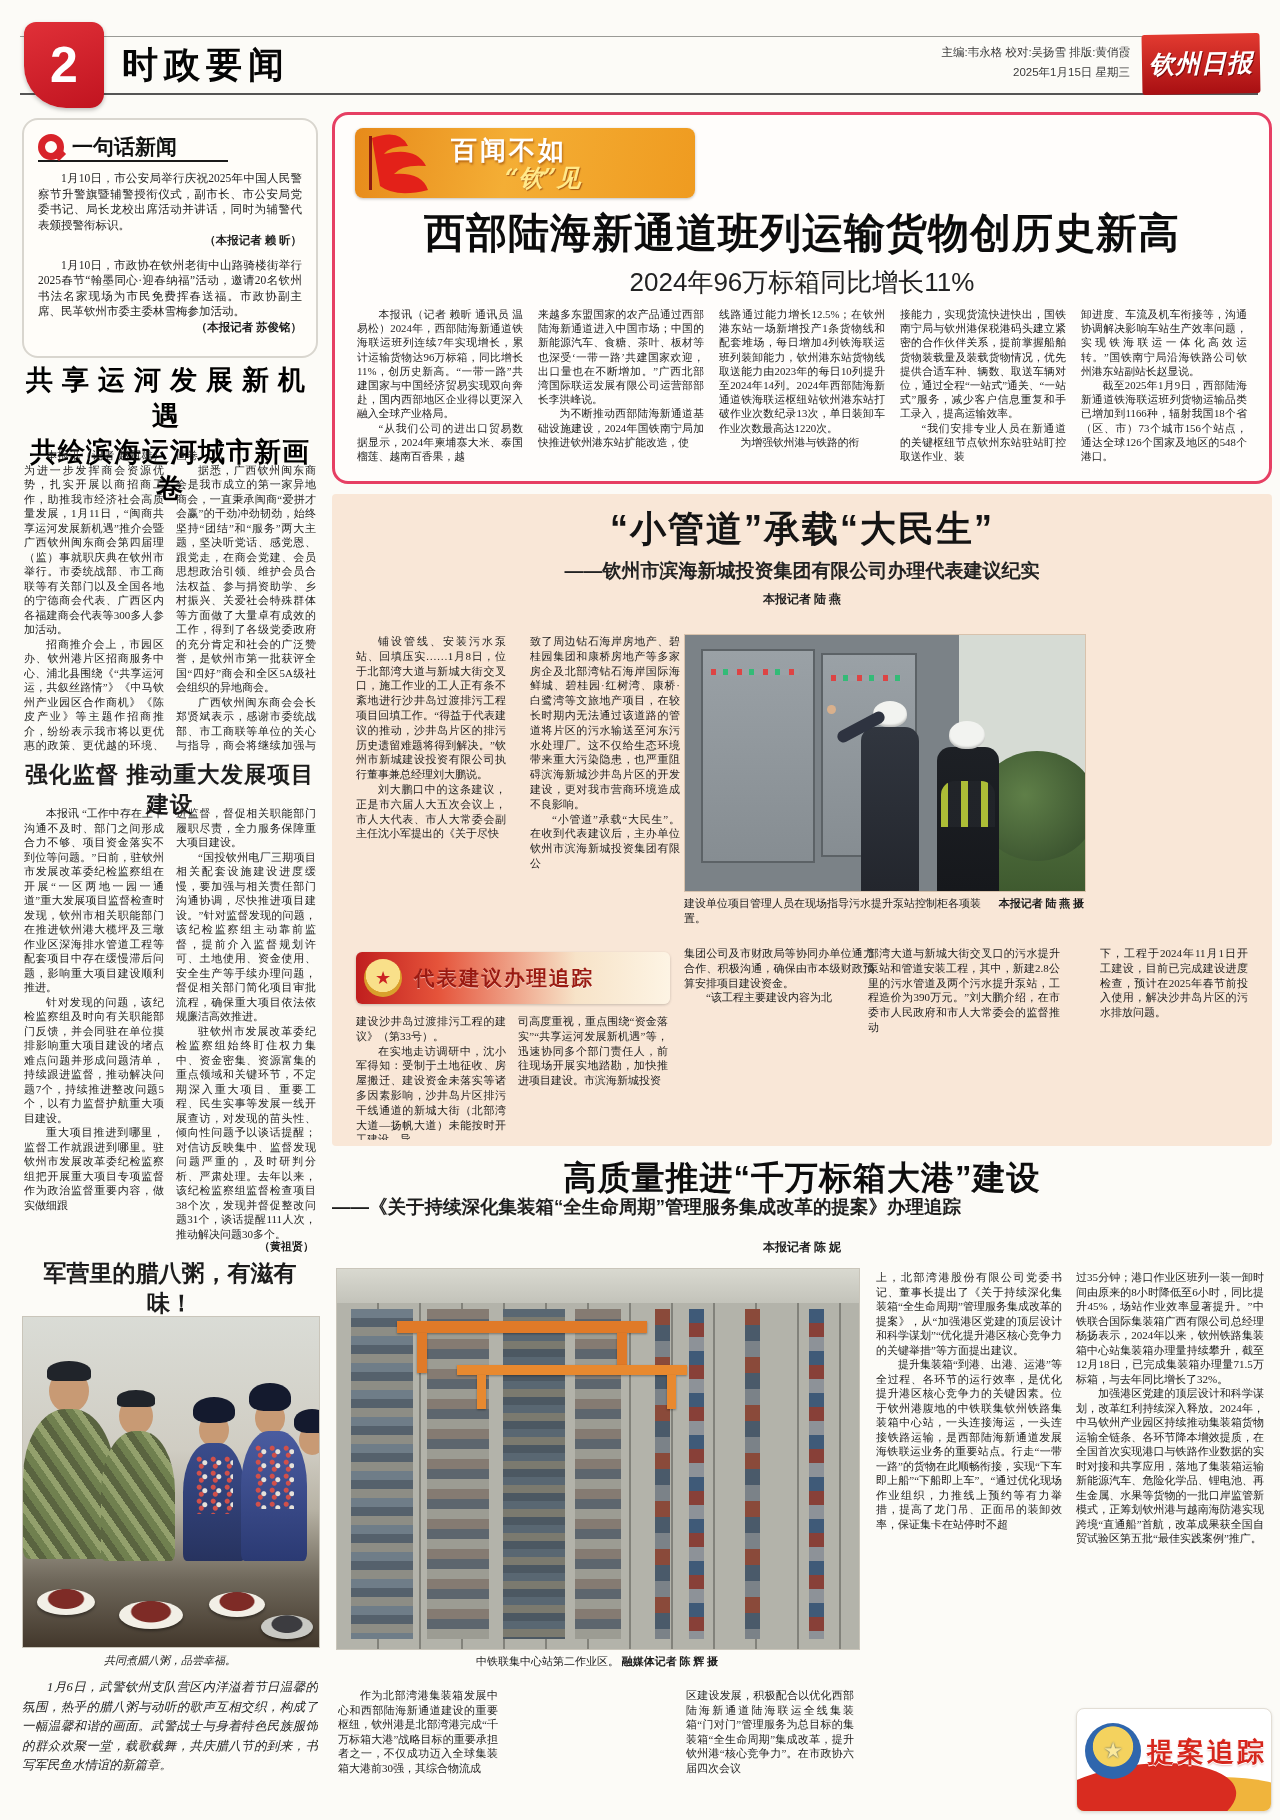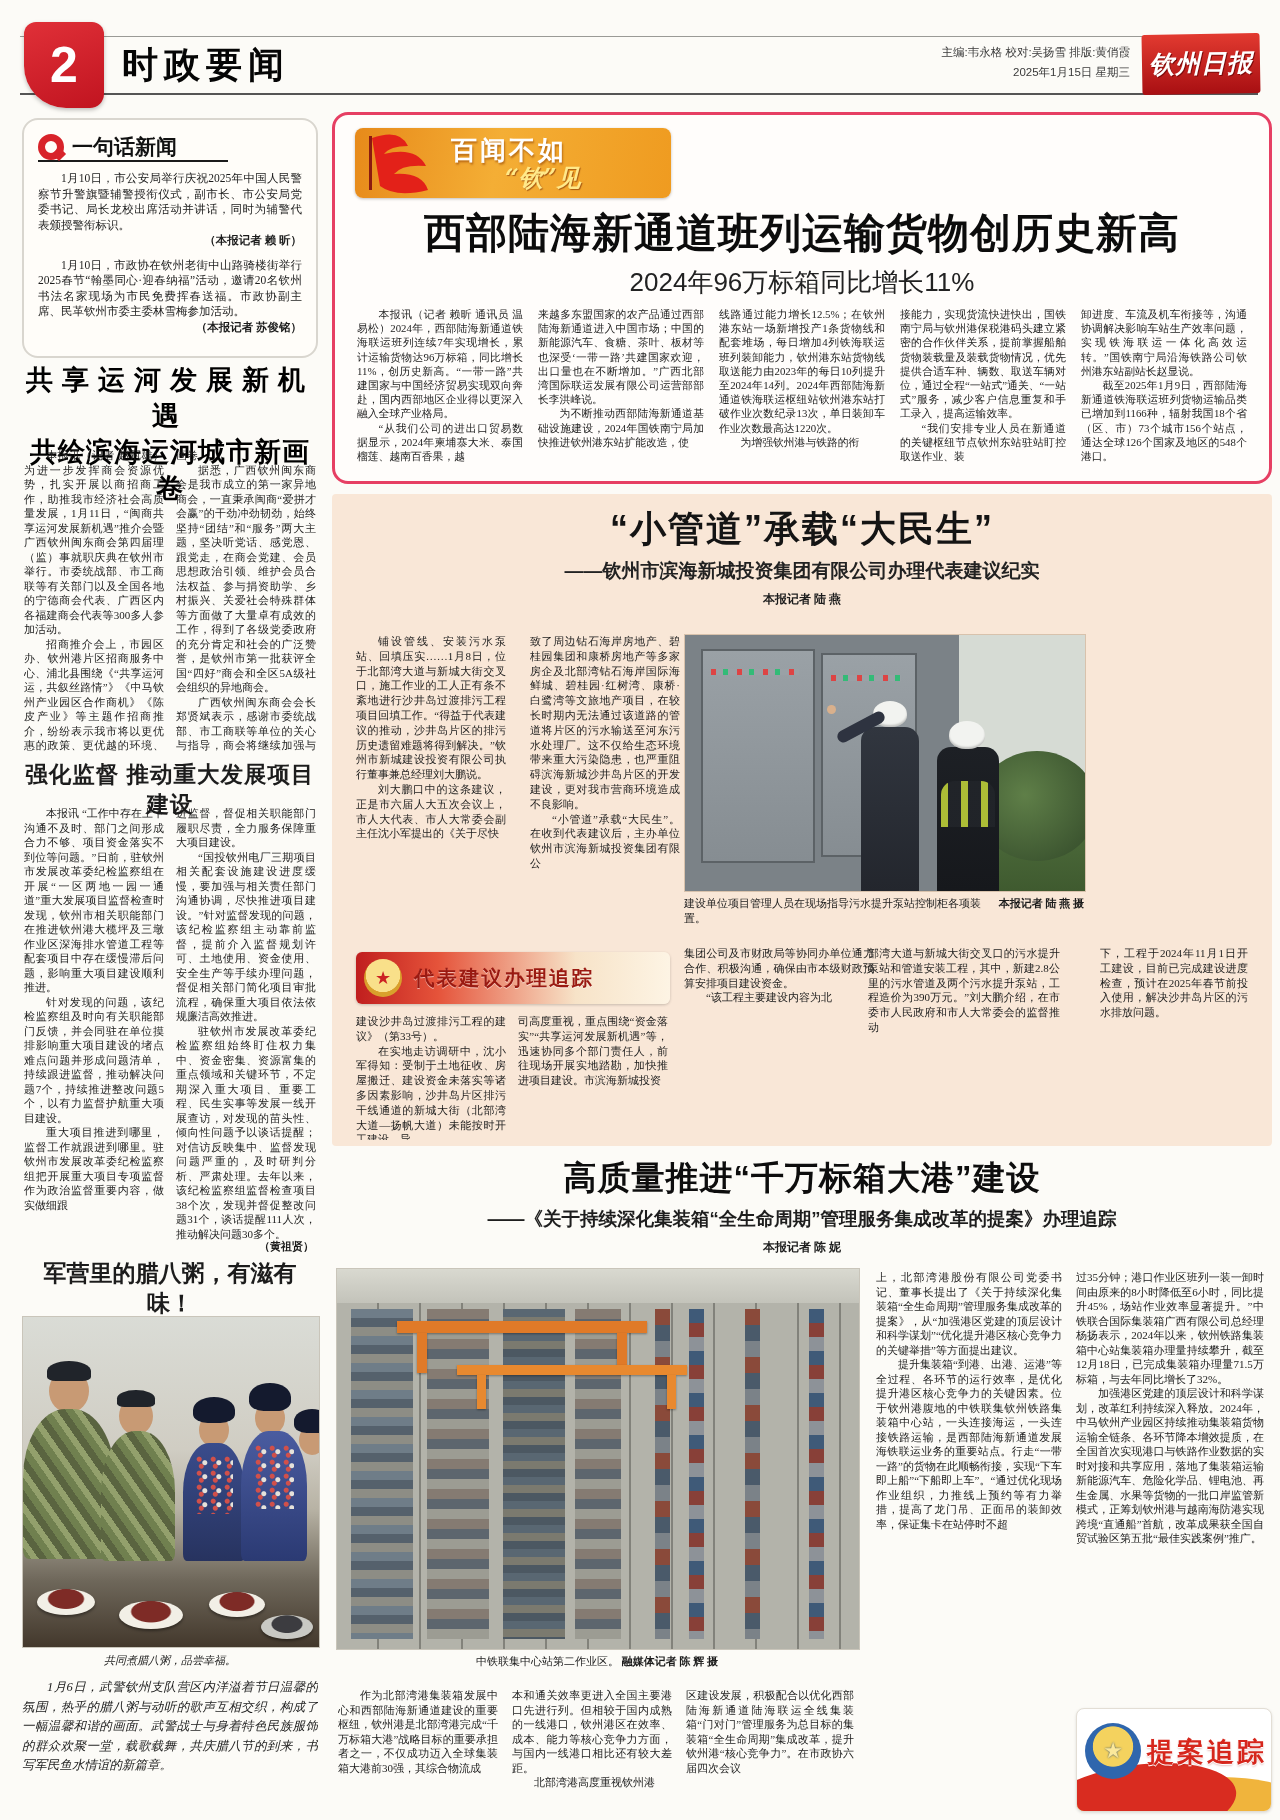--- a/index.html
+++ b/index.html
@@ -59,21 +59,21 @@
   .wraphat{position:absolute;border-radius:50% 50% 35% 35%;background:#141a2e;}
   .bowl{position:absolute;border-radius:50%;background:radial-gradient(ellipse at 50% 38%,#7e2b26 0 42%,#f2efe6 46% 100%);
         box-shadow:0 2px 3px rgba(0,0,0,.4);}
   .laba-cap{position:absolute;top:394px;width:100%;text-align:center;font:italic 11px/16px "Liberation Serif",serif;}
   .laba-body{position:absolute;top:420px;left:0;right:0;font:italic 12.5px/19.5px "Liberation Serif",serif;
              text-align:justify;}
   .laba-body .para{text-indent:2em;}
   
   .lead{left:332px;top:112px;width:940px;height:372px;border:3.5px solid #e63f63;border-radius:16px;background:#fffdfb;
         box-sizing:border-box;}
-  .lead-banner{position:absolute;left:20px;top:13px;width:316px;height:70px;border-radius:8px;overflow:hidden;
+  .lead-banner{position:absolute;left:20px;top:13px;width:340px;height:70px;border-radius:8px;overflow:hidden;
      background:linear-gradient(100deg,#e78a1a 0,#f4ae35 45%,#ef9b20 100%);box-shadow:0 1px 3px rgba(0,0,0,.25);}
   .lead-banner svg{position:absolute;left:4px;top:4px;}
   .lb-t1{position:absolute;left:96px;top:7px;font:bold 26px/30px "Liberation Sans",sans-serif;color:#fff;
          letter-spacing:3px;text-shadow:1px 2px 2px rgba(140,60,0,.55);}
   .lb-t2{position:absolute;left:150px;top:36px;font:bold italic 24px/28px "DejaVu Serif",serif;color:#ffe98a;
          text-shadow:1px 1px 1px rgba(120,40,0,.6);}
   .lead-hl{position:absolute;top:92px;width:100%;text-align:center;font:bold 41px/52px "Liberation Sans",sans-serif;
            color:#0c0c0c;letter-spacing:1px;}
   .lead-sub{position:absolute;top:150px;width:100%;text-align:center;font:26px/34px "Liberation Sans",sans-serif;color:#222;}
   .lead-cols{position:absolute;left:22px;right:22px;top:192px;bottom:12px;display:flex;gap:15px;}
@@ -100,21 +100,21 @@
   .pipe-banner{position:absolute;left:24px;top:458px;width:314px;height:52px;border-radius:6px;overflow:hidden;
      background:linear-gradient(90deg,#c01e1e 0,#e5533a 26%,#f7e3c8 70%,#fdf4e4 100%);box-shadow:0 1px 3px rgba(0,0,0,.2);}
   .pb-emblem{position:absolute;left:8px;top:7px;width:38px;height:38px;border-radius:50%;
      background:radial-gradient(circle at 50% 42%,#f9e08a 0 58%,#d9a02c 60% 100%);color:#c22;
      font:18px/38px "DejaVu Sans",sans-serif;text-align:center;}
   .pb-text{position:absolute;left:58px;top:0;font:bold 20.5px/52px "Liberation Sans",sans-serif;color:#9a1a12;
      letter-spacing:2px;text-shadow:0 1px 0 rgba(255,255,255,.55);}
   
   .port{left:332px;top:1152px;width:940px;height:662px;}
   .port-hl{position:absolute;top:4px;width:100%;text-align:center;font:bold 33px/44px "Liberation Sans",sans-serif;color:#0d0d0d;letter-spacing:1px;}
-  .port-sub{position:absolute;top:54px;width:100%;text-align:center;font:bold 18.5px/26px "Liberation Sans",sans-serif;color:#1e1e1e;}
+  .port-sub{position:absolute;top:42px;width:100%;text-align:left;font:bold 18.5px/26px "Liberation Sans",sans-serif;color:#1e1e1e;}
   .port-by{position:absolute;top:86px;width:100%;text-align:center;font:bold 12px/18px "Liberation Serif",serif;}
   .port-photo{position:absolute;left:4px;top:116px;width:522px;height:380px;overflow:hidden;border:1px solid #c9c5ba;background:#b3b3aa;}
   .po-apron{position:absolute;left:0;top:0;width:100%;height:34px;background:linear-gradient(180deg,#d9d9d0,#c3c3ba);}
   .po-stack{position:absolute;top:40px;width:62px;height:330px;}
   .po-s1{background:repeating-linear-gradient(180deg,#6f7d88 0 9px,#55616c 9px 18px,#8d8d85 18px 27px);}
   .po-s2{background:repeating-linear-gradient(180deg,#857b72 0 10px,#5d666e 10px 20px,#9c9c93 20px 30px);}
   .po-s3{background:repeating-linear-gradient(180deg,#596772 0 8px,#7b7a6f 8px 16px,#4c5862 16px 24px);}
   .po-crane{position:absolute;background:#e07a28;box-shadow:0 1px 2px rgba(0,0,0,.35);}
   .po-track{position:absolute;top:34px;width:100%;height:346px;left:0;
      background:repeating-linear-gradient(90deg,transparent 0 40px,rgba(90,90,84,.55) 40px 42px);}
@@ -350,24 +350,20 @@
       <div class="po-crane" style="left:330px;top:106px;width:9px;height:34px;background:#e8892f;"></div>
     </div>
     <div class="port-cap">
       <span>中铁联集中心站第二作业区。</span>
       <b>融媒体记者  陈  辉  摄</b>
     </div>
 
     <div class="port-col col" style="left:6px;top:536px;width:160px;height:124px;">
         <p class="para">作为北部湾港集装箱发展中心和西部陆海新通道建设的重要枢纽，钦州港是北部湾港完成“千万标箱大港”战略目标的重要承担者之一，不仅成功迈入全球集装箱大港前30强，其综合物流成</p>
       </div>
-    <div class="port-col col cont" style="left:180px;top:536px;width:160px;height:124px;">
-        <p class="para">本和通关效率更进入全国主要港口先进行列。但相较于国内成熟的一线港口，钦州港区在效率、成本、能力等核心竞争力方面，与国内一线港口相比还有较大差距。</p>
-        <p class="para">北部湾港高度重视钦州港</p>
-      </div>
     <div class="port-col col cont" style="left:354px;top:536px;width:168px;height:124px;">
         <p class="para">区建设发展，积极配合以优化西部陆海新通道陆海联运全线集装箱“门对门”管理服务为总目标的集装箱“全生命周期”集成改革，提升钦州港“核心竞争力”。在市政协六届四次会议</p>
       </div>
     <div class="port-col col cont" style="left:544px;top:118px;width:186px;height:534px;">
         <p class="para">上，北部湾港股份有限公司党委书记、董事长提出了《关于持续深化集装箱“全生命周期”管理服务集成改革的提案》，从“加强港区党建的顶层设计和科学谋划”“优化提升港区核心竞争力的关键举措”等方面提出建议。</p>
         <p class="para">提升集装箱“到港、出港、运港”等全过程、各环节的运行效率，是优化提升港区核心竞争力的关键因素。位于钦州港腹地的中铁联集钦州铁路集装箱中心站，一头连接海运，一头连接铁路运输，是西部陆海新通道发展海铁联运业务的重要站点。行走“一带一路”的货物在此顺畅衔接，实现“下车即上船”“下船即上车”。“通过优化现场作业组织，力推线上预约等有力举措，提高了龙门吊、正面吊的装卸效率，保证集卡在站停时不超</p>
       </div>
     <div class="port-col col cont" style="left:744px;top:118px;width:188px;height:428px;">
         <p class="para">过35分钟；港口作业区班列一装一卸时间由原来的8小时降低至6小时，同比提升45%，场站作业效率显著提升。”中铁联合国际集装箱广西有限公司总经理杨扬表示，2024年以来，钦州铁路集装箱中心站集装箱办理量持续攀升，截至12月18日，已完成集装箱办理量71.5万标箱，与去年同比增长了32%。</p>
         <p class="para">加强港区党建的顶层设计和科学谋划，改革红利持续深入释放。2024年，中马钦州产业园区持续推动集装箱货物运输全链条、各环节降本增效提质，在全国首次实现港口与铁路作业数据的实时对接和共享应用，落地了集装箱运输新能源汽车、危险化学品、锂电池、再生金属、水果等货物的一批口岸监管新模式，正筹划钦州港与越南海防港实现跨境“直通船”首航，改革成果获全国自贸试验区第五批“最佳实践案例”推广。</p>

